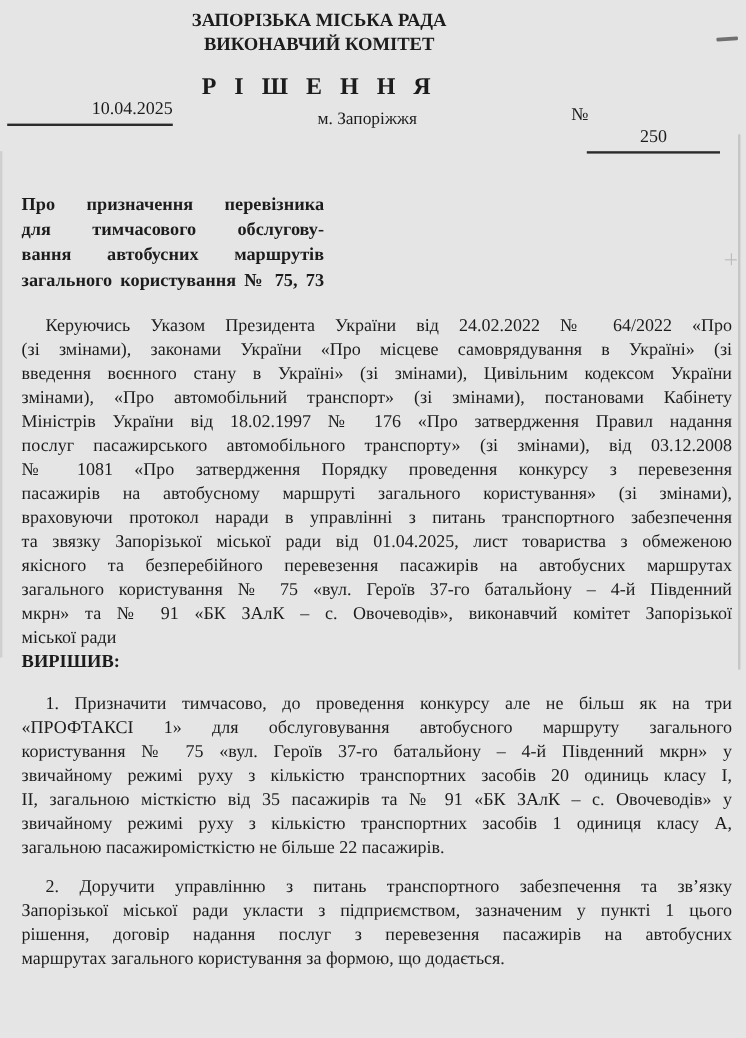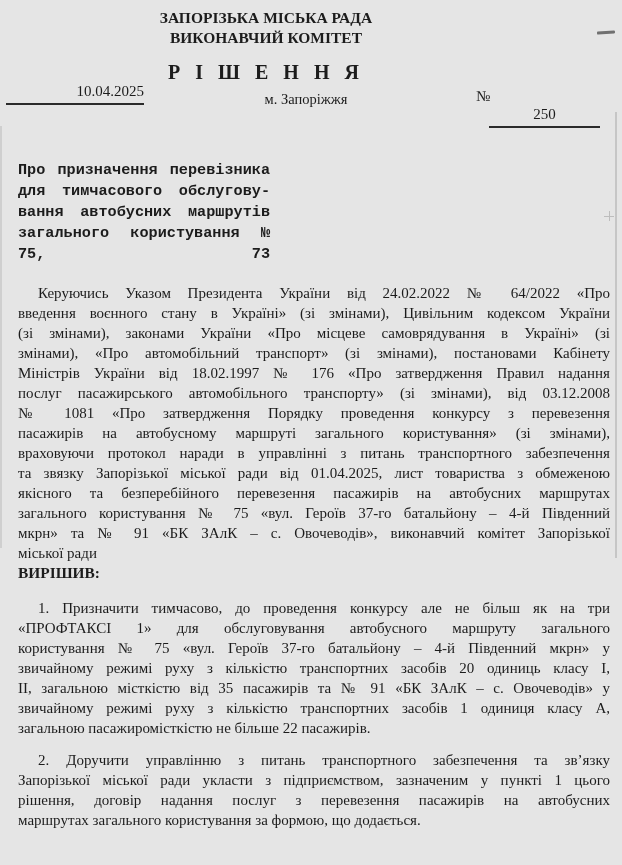--- a/index.html
+++ b/index.html
@@ -73,21 +73,21 @@
   .content {
     position: absolute;
     left: 18px;
     top: 160px;
     width: 592px;
     font-size: 15px;
   }
   .line { text-align: justify; text-align-last: justify; }
   .para .line.last { text-align-last: left; }
   .para .line.first { text-indent: 20px; }
-  .justify-all .line, .justify-all .line.last { text-align-last: justify; font-family: Liberation Mono, monospace; }
+  .justify-all .line, .justify-all .line.last { text-align-last: justify; }
 
   .subject {
     width: 252px;
     font-weight: bold;
     font-size: 15.2px;
     line-height: 21px;
   }
   .para { line-height: 20px; margin-top: 12px; }
   .preamble { margin-top: 18px; }
   .resolved {
@@ -138,22 +138,22 @@
   <div class="content">
     <div class="subject justify-all">
         <div class="line">Про призначення перевізника</div>
         <div class="line">для тимчасового обслугову-</div>
         <div class="line">вання автобусних маршрутів</div>
         <div class="line last">загального користування № 75, 73</div>
       </div>
 
     <div class="para preamble">
         <div class="line first">Керуючись Указом Президента України від 24.02.2022 № 64/2022 «Про</div>
+        <div class="line">(зі змінами), законами України «Про місцеве самоврядування в Україні» (зі</div>
         <div class="line">введення воєнного стану в Україні» (зі змінами), Цивільним кодексом України</div>
-        <div class="line">(зі змінами), законами України «Про місцеве самоврядування в Україні» (зі</div>
         <div class="line">змінами), «Про автомобільний транспорт» (зі змінами), постановами Кабінету</div>
         <div class="line">Міністрів України від 18.02.1997 № 176 «Про затвердження Правил надання</div>
         <div class="line">послуг пасажирського автомобільного транспорту» (зі змінами), від 03.12.2008</div>
         <div class="line">№ 1081 «Про затвердження Порядку проведення конкурсу з перевезення</div>
         <div class="line">пасажирів на автобусному маршруті загального користування» (зі змінами),</div>
         <div class="line">враховуючи протокол наради в управлінні з питань транспортного забезпечення</div>
         <div class="line">та звязку Запорізької міської ради від 01.04.2025, лист товариства з обмеженою</div>
         <div class="line">якісного та безперебійного перевезення пасажирів на автобусних маршрутах</div>
         <div class="line">загального користування № 75 «вул. Героїв 37-го батальйону – 4-й Південний</div>
         <div class="line">мкрн» та № 91 «БК ЗАлК – с. Овочеводів», виконавчий комітет Запорізької</div>

